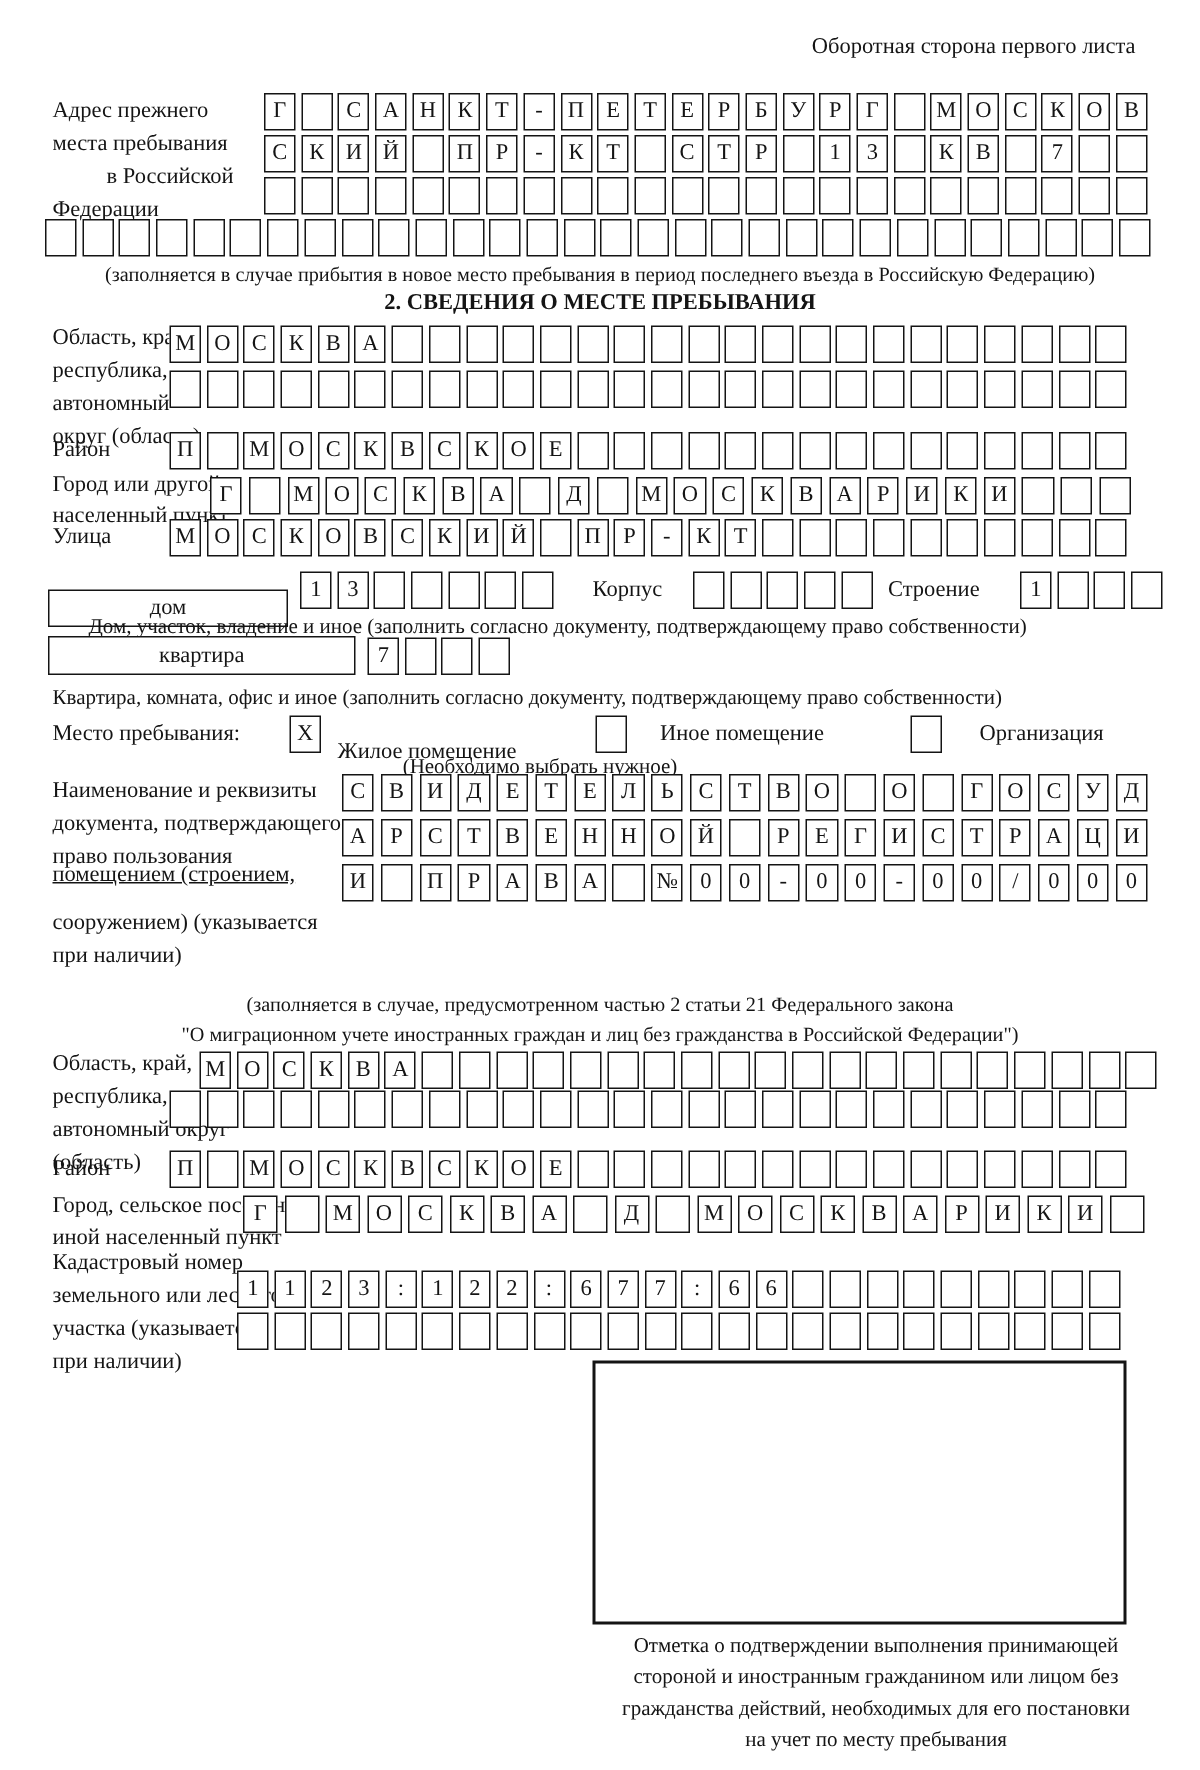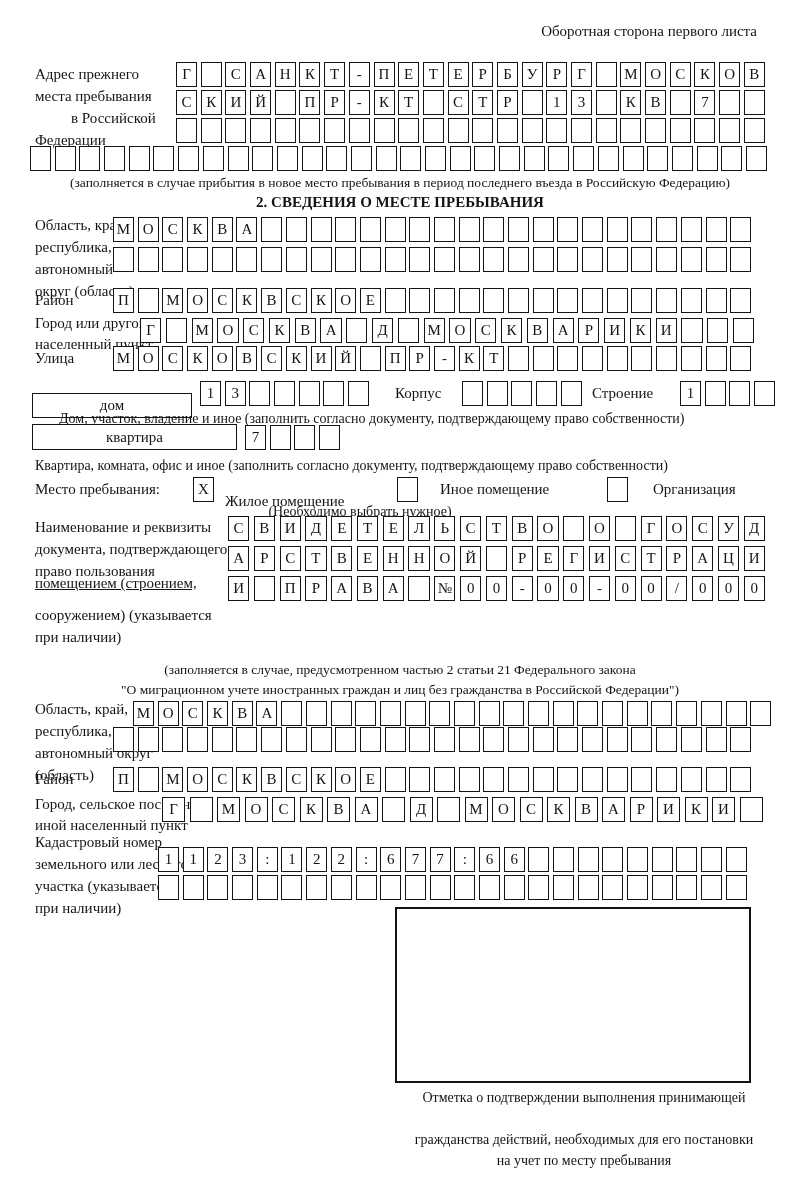--- a/index.html
+++ b/index.html
@@ -617,16 +617,17 @@
       <span class="cell"></span>
       <span class="cell"></span>
       <span class="cell"></span>
       <span class="cell"></span>
       <span class="cell"></span>
       <span class="cell"></span>
     </div>
 
   <div class="stampbox abs" style="left:395px;top:907px;width:356px;height:176px;"></div>
   <div class="abs note14 center" style="left:388px;top:1089px;width:392px;">Отметка о подтверждении выполнения принимающей</div>
+  <div class="abs note14 center" style="left:388px;top:1110px;width:392px;">стороной и иностранным гражданином или лицом без</div>
   <div class="abs note14 center" style="left:388px;top:1131px;width:392px;">гражданства действий, необходимых для его постановки</div>
   <div class="abs note14 center" style="left:388px;top:1152px;width:392px;">на учет по месту пребывания</div>
 
 </div>
 
 </body></html>

